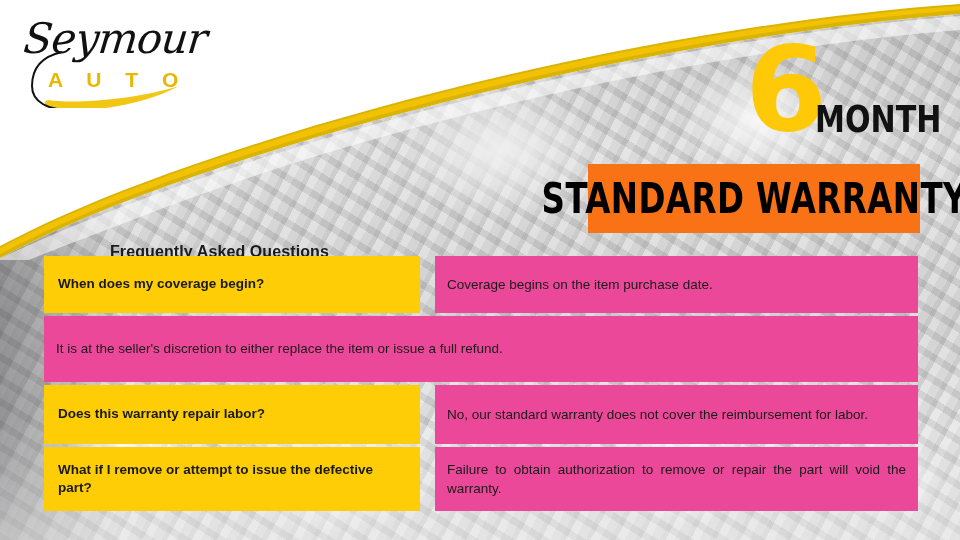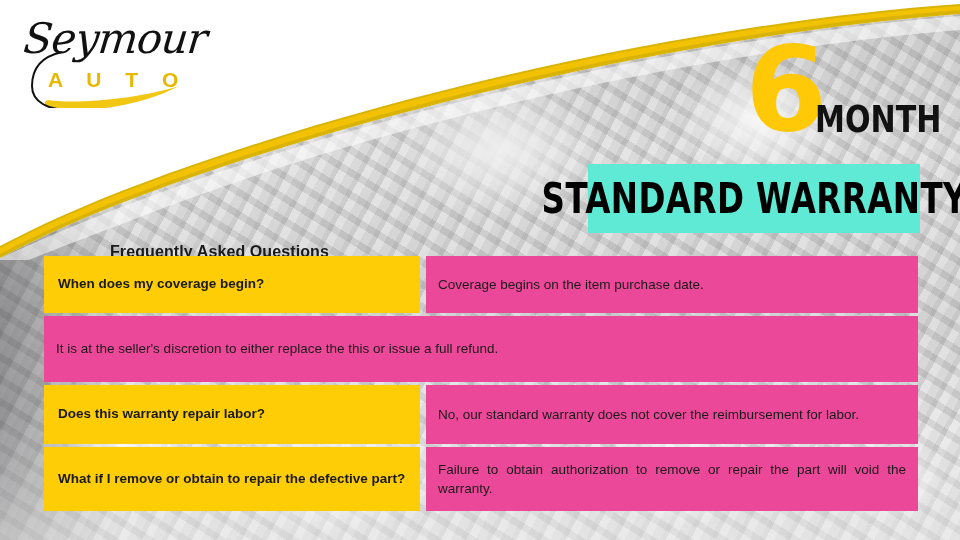--- a/index.html
+++ b/index.html
@@ -119,21 +119,21 @@
     line-height: 1;
   }
 
   
   .warranty-band {
     position: absolute;
     left: 588px;
     top: 164px;
     width: 332px;
     height: 69px;
-    background: #5eead4;
+    background: #f97316;
     display: flex;
     align-items: center;
     justify-content: center;
   }
   .warranty-text {
     font-family: "DejaVu Sans Condensed", "Liberation Sans Narrow", "Liberation Sans", sans-serif;
     font-size: 42px;
     font-weight: 700;
     color: #000000;
     letter-spacing: 0.5px;
@@ -157,21 +157,21 @@
     position: absolute;
     left: 44px;
     top: 256px;
     width: 874px;
     display: flex;
     flex-direction: column;
     gap: 3px;
   }
   .faq-row {
     display: flex;
-    gap: 6px;
+    gap: 15px;
   }
   .faq-q {
     width: 376px;
     flex: 0 0 376px;
     background: #FFCD05;
     color: #1a1a1a;
     font-size: 13.5px;
     font-weight: 700;
     line-height: 1.35;
     padding: 0 14px;
@@ -238,30 +238,30 @@
 
   <div class="faq-table">
     <div class="faq-row r0">
       <div class="faq-q">When does my coverage begin?</div>
       <div class="faq-a">
           <span>Coverage begins on the item purchase date.</span>
         </div>
     </div>
     <div class="faq-row r1">
       <div class="faq-a">
-          <span>It is at the seller's discretion to either replace the this or issue a full refund.</span>
+          <span>It is at the seller's discretion to either replace the item or issue a full refund.</span>
         </div>
     </div>
     <div class="faq-row r2">
       <div class="faq-q">Does this warranty repair labor?</div>
       <div class="faq-a">
           <span>No, our standard warranty does not cover the reimbursement for labor.</span>
         </div>
     </div>
     <div class="faq-row r3">
-      <div class="faq-q">What if I remove or obtain to repair the defective part?</div>
+      <div class="faq-q">What if I remove or attempt to issue the defective part?</div>
       <div class="faq-a">
           <span>Failure to obtain authorization to remove or repair the part will void the warranty.</span>
         </div>
     </div>
   </div>
 
 </div>
 
 </body></html>

